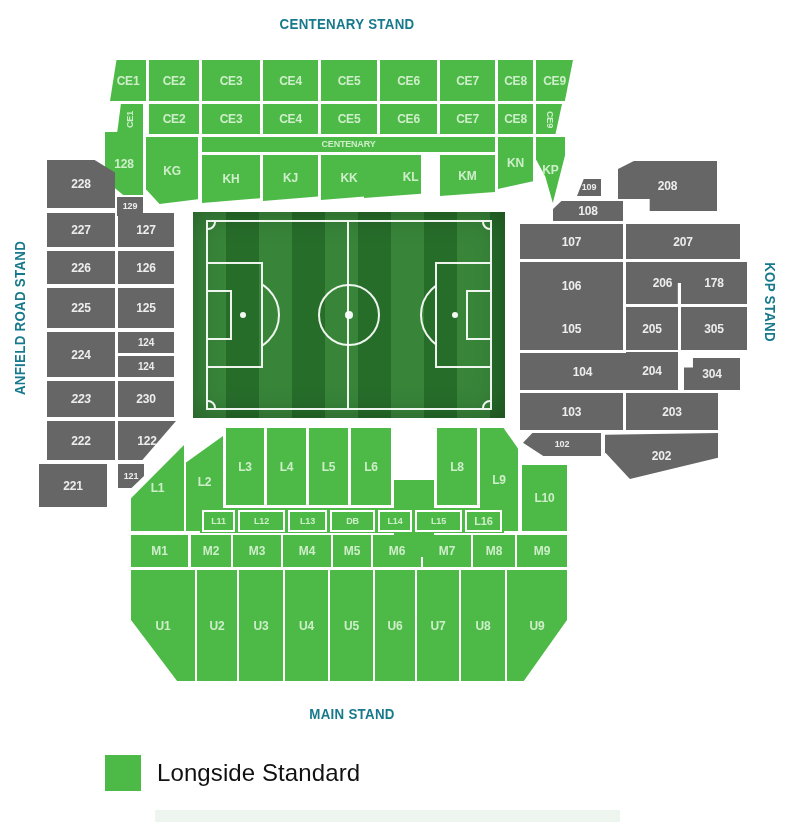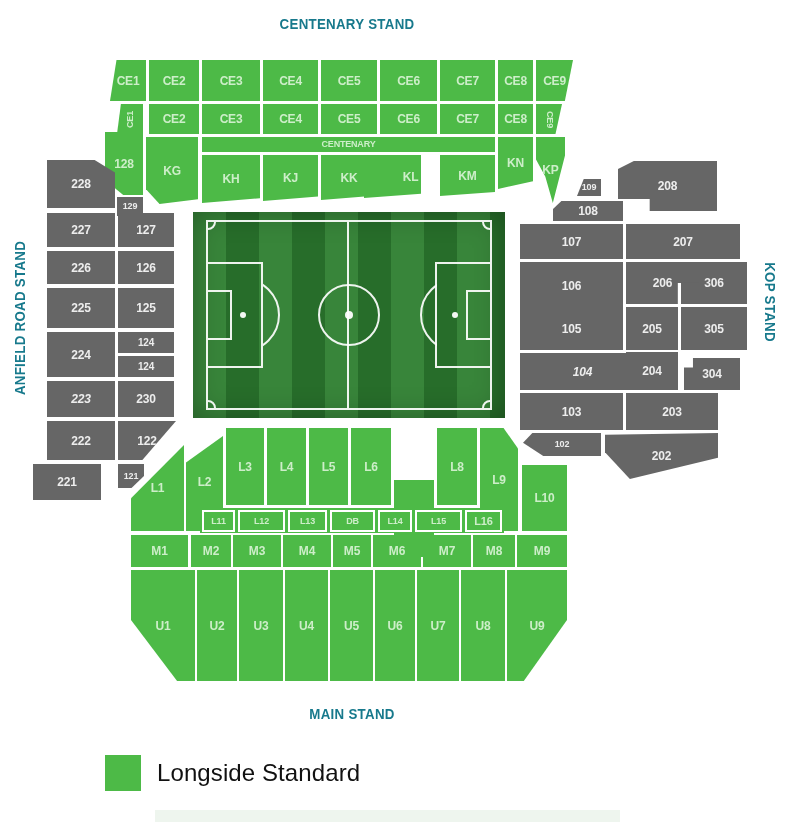--- a/index.html
+++ b/index.html
@@ -197,61 +197,61 @@
       </div>
       <div class="sec d" style="left: 118px; top: 381px; width: 56px; height: 36px;">
         <span>230</span>
       </div>
       <div class="sec d" style="left: 47px; top: 421px; width: 68px; height: 39px;">
         <span>222</span>
       </div>
       <div class="sec d" style="left: 118px; top: 421px; width: 58px; height: 39px; clip-path: polygon(0px 0px, 100% 0px, 42% 100%, 0px 100%);">
         <span>122</span>
       </div>
-      <div class="sec d" style="left: 33px; top: 464px; width: 68px; height: 36px;">
+      <div class="sec d" style="left: 39px; top: 464px; width: 68px; height: 43px;">
         <span>221</span>
       </div>
       <div class="sec d" style="left: 118px; top: 464px; width: 26px; height: 24px; clip-path: polygon(0px 0px, 100% 0px, 100% 50%, 52% 100%, 0px 100%);">
         <span style="font-size: 9px;">121</span>
       </div>
       <div class="sec d" style="left: 577px; top: 179px; width: 24px; height: 17px; clip-path: polygon(28% 0px, 100% 0px, 100% 100%, 0px 100%);">
         <span style="font-size: 9px;">109</span>
       </div>
       <div class="sec d" style="left: 553px; top: 201px; width: 70px; height: 20px; clip-path: polygon(12% 0px, 100% 0px, 100% 100%, 0px 100%, 0px 40%);">
         <span>108</span>
       </div>
       <div class="sec d" style="left: 520px; top: 224px; width: 103px; height: 35px;">
         <span>107</span>
       </div>
       <div class="sec d" style="left: 520px; top: 262px; width: 103px; height: 48px;">
         <span>106</span>
       </div>
       <div class="sec d" style="left: 520px; top: 307px; width: 103px; height: 43px;">
         <span>105</span>
       </div>
-      <div class="sec d" style="left: 520px; top: 353px; width: 125px; height: 37px; font-style: italic;">
+      <div class="sec d" style="left: 520px; top: 353px; width: 125px; height: 37px;">
         <span>104</span>
       </div>
       <div class="sec d" style="left: 520px; top: 393px; width: 103px; height: 37px;">
         <span>103</span>
       </div>
       <div class="sec d" style="left: 523px; top: 433px; width: 78px; height: 23px; clip-path: polygon(12% 0px, 100% 0px, 100% 100%, 26% 100%, 0px 42%);">
         <span style="font-size: 9px;">102</span>
       </div>
       <div class="sec d" style="left: 618px; top: 161px; width: 99px; height: 50px; clip-path: polygon(0px 16%, 16% 0px, 100% 0px, 100% 100%, 32% 100%, 32% 76%, 0px 76%);">
         <span>208</span>
       </div>
       <div class="sec d" style="left: 626px; top: 224px; width: 114px; height: 35px;">
         <span>207</span>
       </div>
       <div class="sec d" style="left: 626px; top: 262px; width: 73px; height: 42px; clip-path: polygon(0px 0px, 100% 0px, 100% 50%, 71% 50%, 71% 100%, 0px 100%);">
         <span>206</span>
       </div>
       <div class="sec d" style="left: 681px; top: 262px; width: 66px; height: 42px; clip-path: polygon(26% 0px, 100% 0px, 100% 100%, 0px 100%, 0px 48%, 26% 48%);">
-        <span>306</span>
+        <span>178</span>
       </div>
       <div class="sec d" style="left: 626px; top: 307px; width: 52px; height: 43px;">
         <span>205</span>
       </div>
       <div class="sec d" style="left: 681px; top: 307px; width: 66px; height: 43px;">
         <span>305</span>
       </div>
       <div class="sec d" style="left: 626px; top: 352px; width: 52px; height: 38px;">
         <span>204</span>
       </div>

